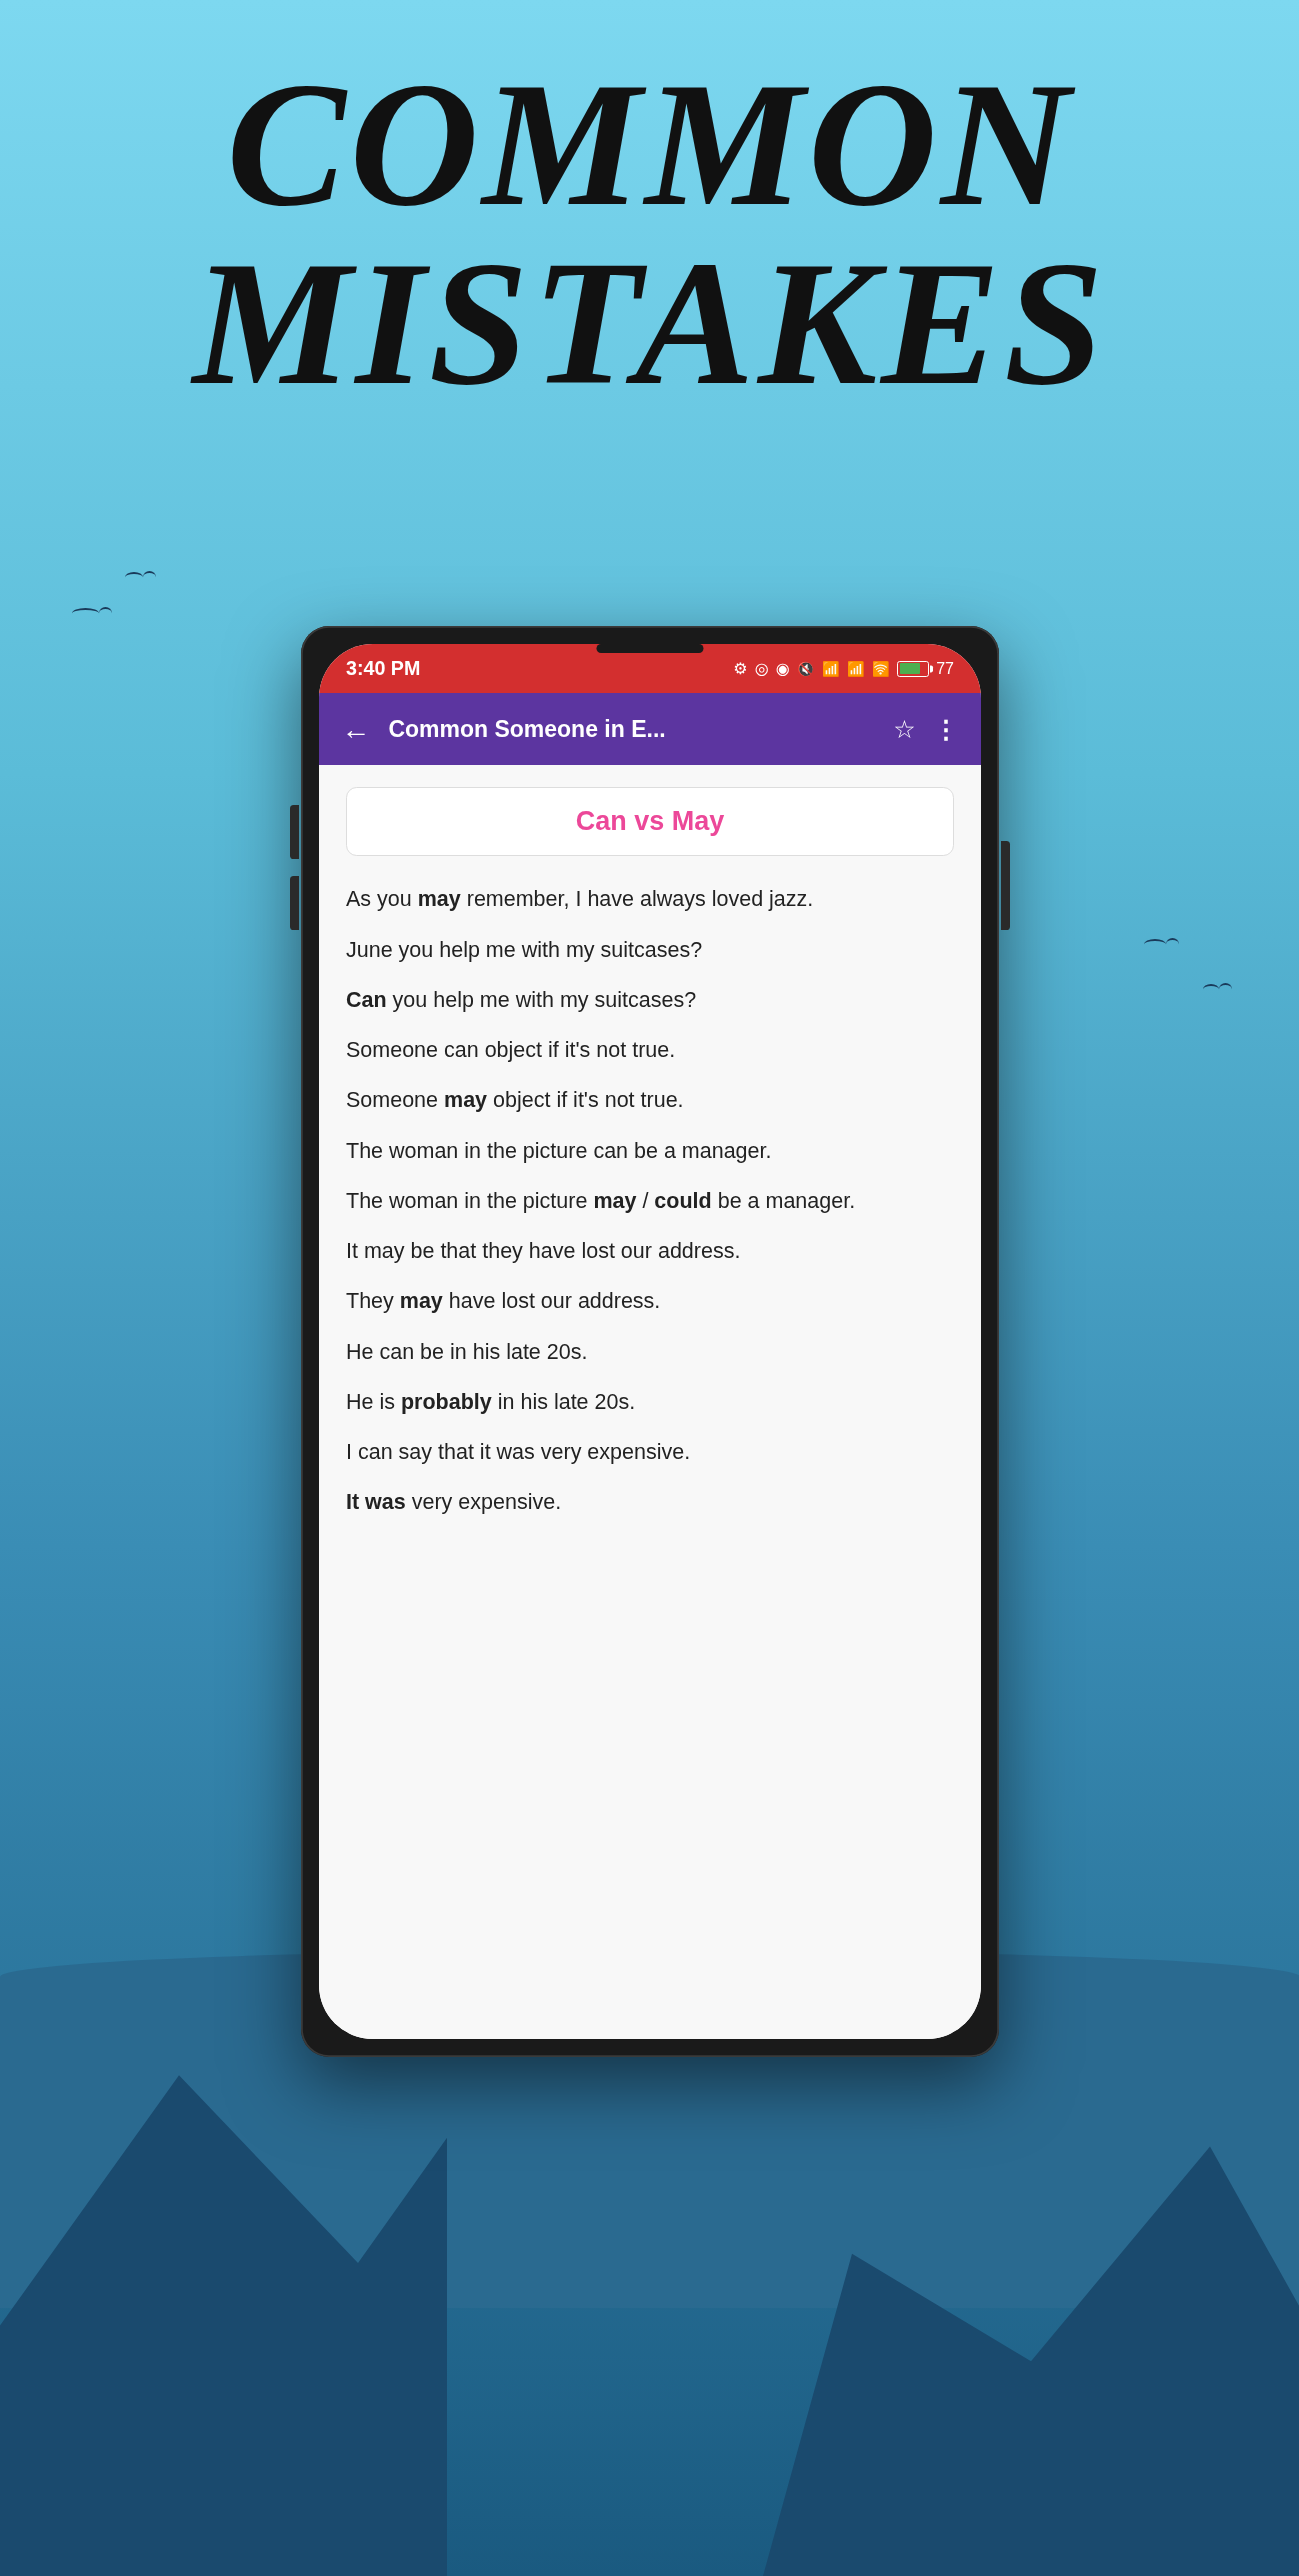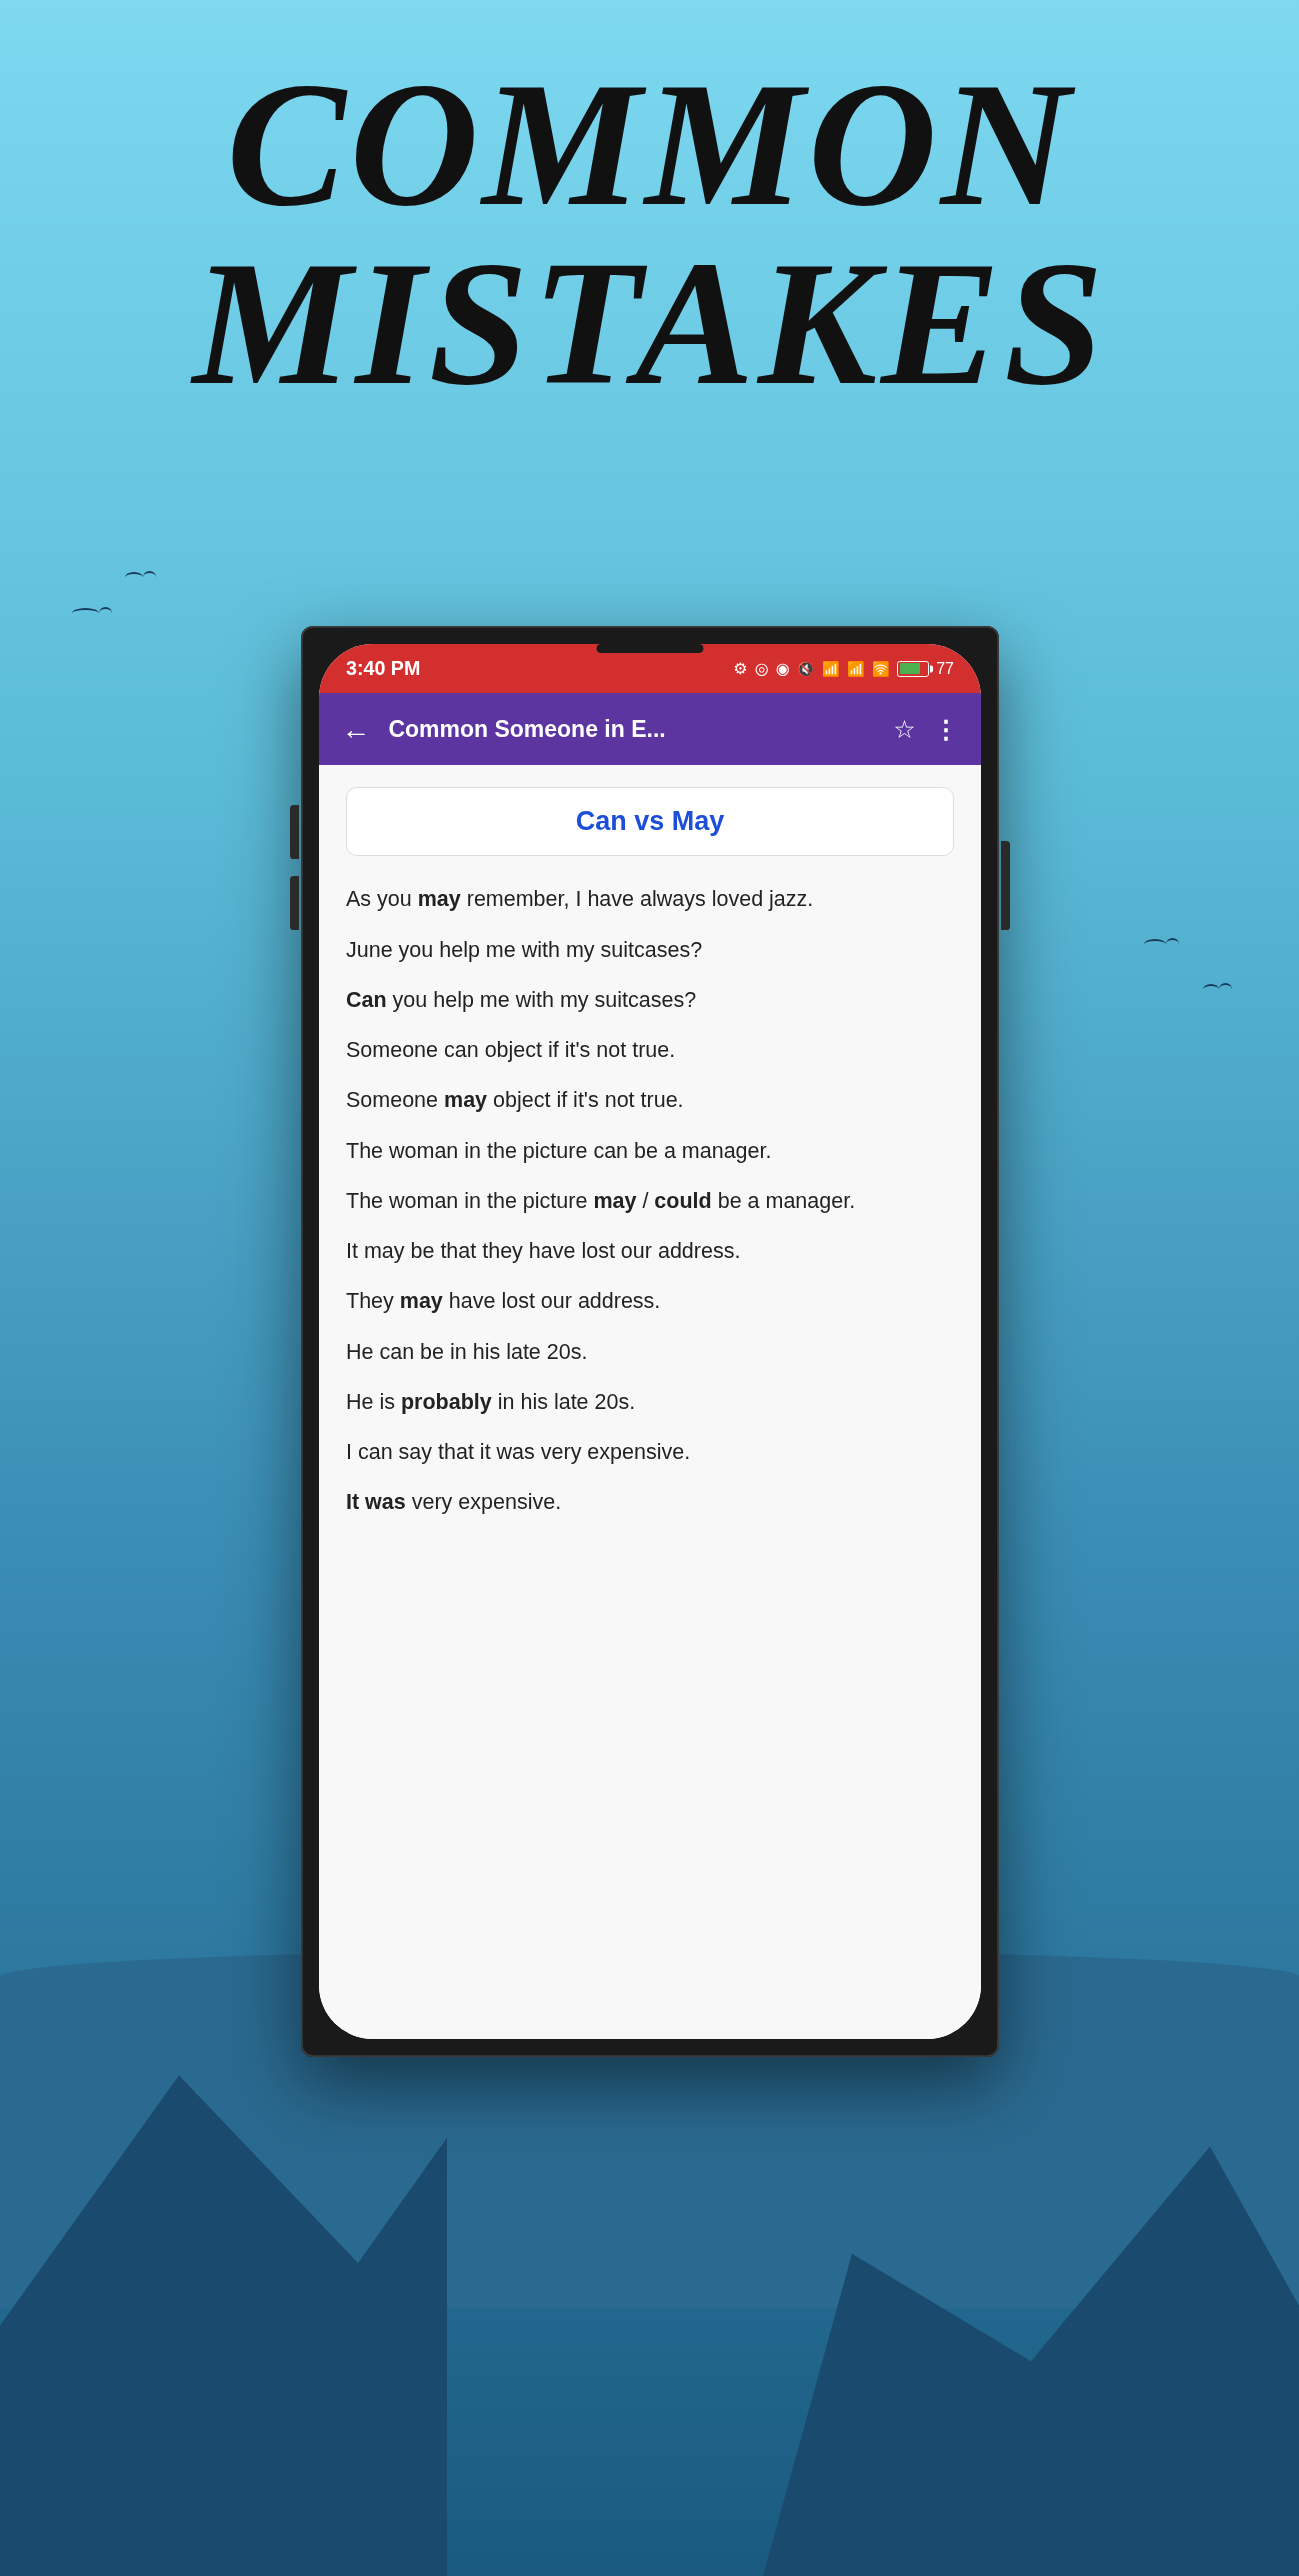--- a/index.html
+++ b/index.html
@@ -90,21 +90,21 @@
       left: 50%;
       transform: translateX(-50%);
       width: 698px;
       height: 1431px;
     }
 
     .phone-outer {
       width: 100%;
       height: 100%;
       background: #1a1a1a;
-      border-radius: 12px;
+      border-radius: 28px;
       padding: 18px;
       box-shadow: 0 27px 72px rgba(0,0,0,0.5), inset 0 0 0 1.8px #3a3a3a;
       position: relative;
     }
 
     
     .phone-btn-left {
       position: absolute;
       left: -10.7px;
       top: 179px;
@@ -255,21 +255,21 @@
       background: white;
       border-radius: 10.7px;
       border: 0.9px solid #ddd;
       padding: 18px;
       text-align: center;
       margin-bottom: 18px;
       flex-shrink: 0;
     }
 
     .lesson-title-text {
-      color: #1d4ed8;
+      color: #ec4899;
       font-size: 27px;
       font-weight: bold;
     }
 
     .content-scroll {
       flex: 1;
       overflow: hidden;
     }
 
     .lesson-item {

